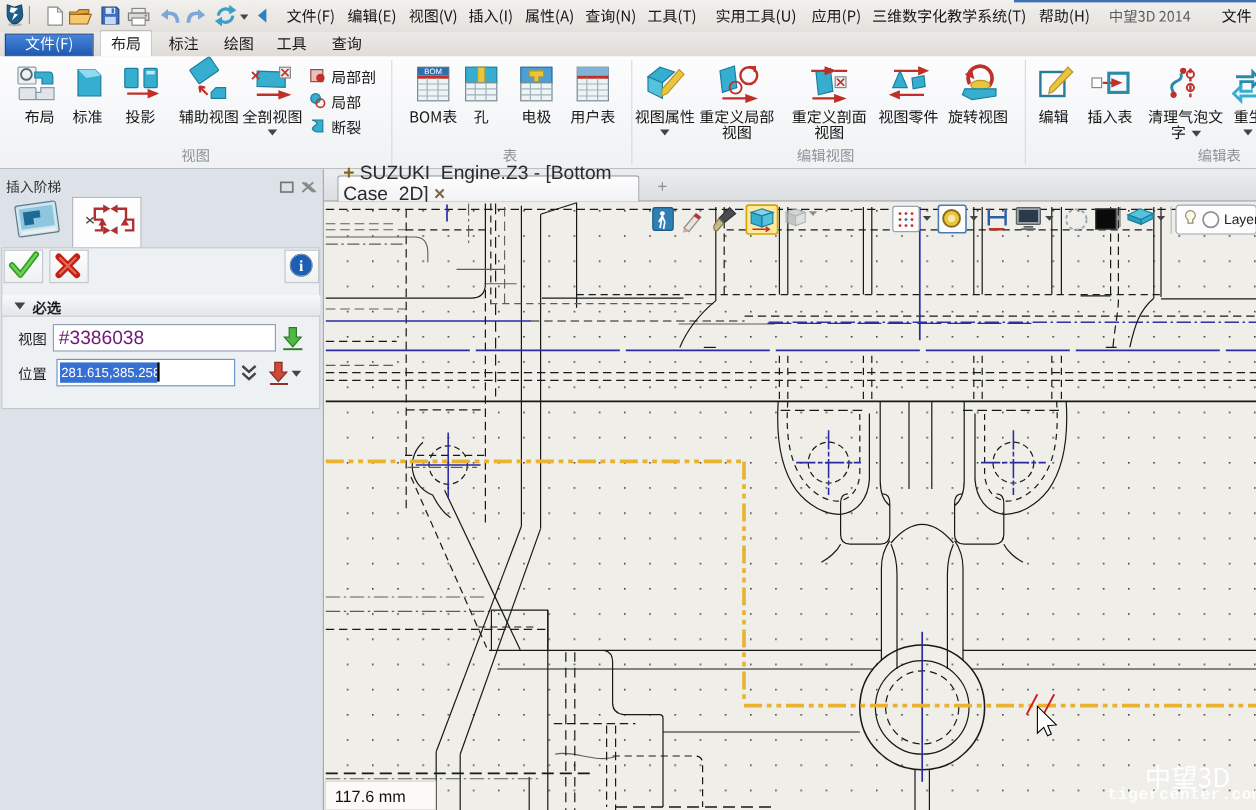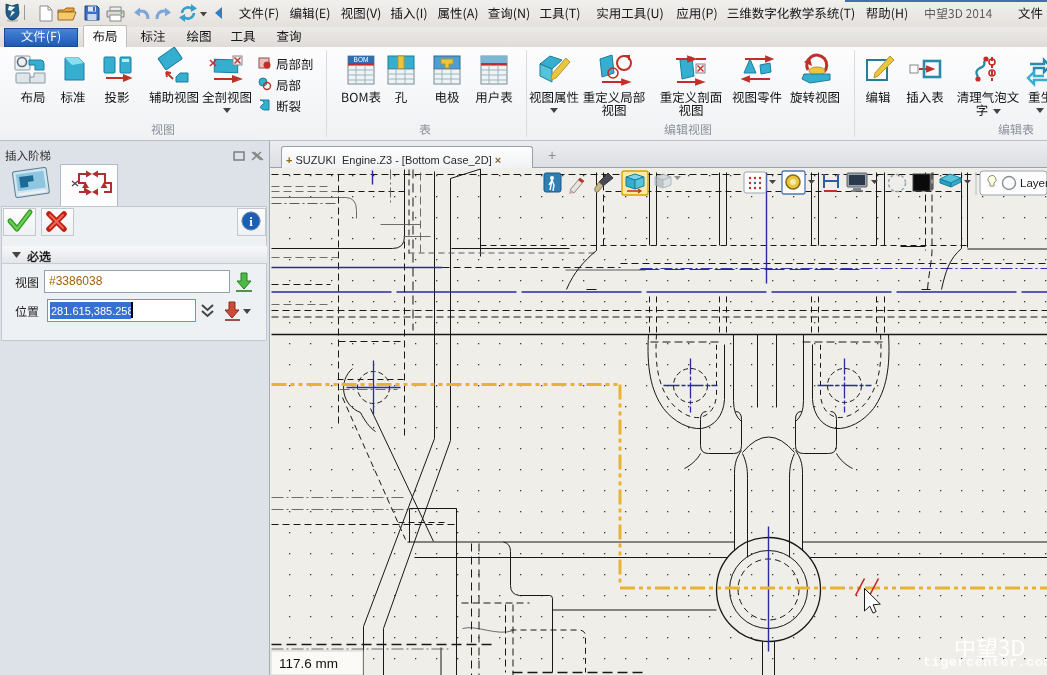--- a/index.html
+++ b/index.html
@@ -283,42 +283,42 @@
     <text x="251" y="226" text-anchor="middle" font-size="13" font-weight="bold" fill="#fff" font-family="Liberation Serif">i</text>
   </svg>
 <div class="abs" style="left:2px;top:246px;width:265px;height:18px;background:linear-gradient(#f7f8fa,#e3e6ea);border-bottom:1px solid #c8ccd2"></div>
 <svg style="position:absolute;left:0px;top:246px" width="270" height="80" viewBox="0 246 270 80">
     <path d="M12,252 h9 l-4.5,6 z" fill="#444"></path>
     <path d="M30.7 251.6C31.7 252.3 33.0 253.3 33.7 253.9L34.3 253.2C33.6 252.6 32.3 251.6 31.3 251.0ZM28.8 254.5C28.5 255.9 28.1 257.5 27.4 258.5L28.2 258.9C28.9 257.8 29.4 256.1 29.6 254.8ZM35.9 255.3C36.7 256.5 37.5 258.1 37.8 259.2L38.7 258.8C38.3 257.7 37.5 256.2 36.7 255.0ZM36.5 251.6C35.4 253.8 33.7 256.0 31.6 257.8V253.8H30.7V258.6C29.7 259.3 28.6 260.0 27.4 260.5C27.6 260.7 27.8 261.0 28.0 261.3C28.9 260.8 29.8 260.3 30.7 259.7V260.3C30.7 261.5 31.1 261.9 32.4 261.9C32.7 261.9 34.5 261.9 34.8 261.9C36.1 261.9 36.4 261.2 36.6 259.1C36.3 259.0 35.9 258.8 35.7 258.6C35.6 260.6 35.5 261.0 34.8 261.0C34.3 261.0 32.8 261.0 32.4 261.0C31.8 261.0 31.6 260.8 31.6 260.3V259.0C34.1 257.0 36.0 254.6 37.4 252.0Z M39.7 251.8C40.4 252.4 41.2 253.2 41.6 253.8L42.3 253.3C42.0 252.7 41.1 251.9 40.4 251.3ZM44.4 251.3C44.1 252.3 43.6 253.4 42.9 254.1C43.1 254.2 43.5 254.5 43.7 254.6C44.0 254.3 44.2 253.8 44.5 253.4H46.2V255.1H42.8V255.9H45.0C44.8 257.5 44.3 258.6 42.5 259.3C42.7 259.4 43.0 259.8 43.1 260.0C45.1 259.2 45.7 257.8 45.9 255.9H47.1V258.7C47.1 259.6 47.4 259.9 48.3 259.9C48.4 259.9 49.2 259.9 49.4 259.9C50.2 259.9 50.4 259.5 50.5 258.0C50.3 257.9 49.9 257.8 49.7 257.6C49.7 258.9 49.6 259.0 49.3 259.0C49.2 259.0 48.5 259.0 48.4 259.0C48.1 259.0 48.0 259.0 48.0 258.7V255.9H50.4V255.1H47.1V253.4H49.9V252.6H47.1V251.0H46.2V252.6H44.8C45.0 252.2 45.1 251.8 45.2 251.5ZM42.0 255.5H39.7V256.4H41.1V260.0C40.6 260.2 40.1 260.7 39.5 261.2L40.1 262.0C40.8 261.2 41.5 260.6 41.9 260.6C42.2 260.6 42.6 260.9 43.0 261.2C43.8 261.7 44.8 261.8 46.2 261.8C47.4 261.8 49.4 261.8 50.3 261.7C50.4 261.4 50.5 261.0 50.6 260.8C49.4 260.9 47.6 261.0 46.2 261.0C44.9 261.0 43.9 260.9 43.2 260.4C42.6 260.1 42.3 259.8 42.0 259.8Z" fill="#111" stroke="#111" stroke-width="0.4"></path>
     <path d="M20.4 277.5V283.9H21.3V278.3H25.0V283.9H25.9V277.5ZM16.8 277.4C17.3 277.8 17.7 278.5 18.0 278.9L18.7 278.4C18.5 278.0 18.0 277.4 17.5 276.9ZM22.6 279.2V281.6C22.6 283.4 22.3 285.7 19.2 287.3C19.4 287.4 19.7 287.8 19.8 288.0C21.6 287.0 22.6 285.7 23.1 284.4V286.8C23.1 287.6 23.4 287.8 24.2 287.8H25.3C26.3 287.8 26.5 287.3 26.6 285.4C26.4 285.3 26.1 285.2 25.8 285.0C25.8 286.8 25.7 287.1 25.3 287.1H24.3C24.0 287.1 23.9 287.0 23.9 286.7V283.7H23.3C23.5 283.0 23.5 282.2 23.5 281.6V279.2ZM15.8 279.0V279.8H18.7C18.0 281.3 16.7 282.8 15.5 283.7C15.6 283.8 15.8 284.3 15.9 284.6C16.4 284.2 16.8 283.8 17.3 283.3V287.9H18.1V282.8C18.6 283.3 19.1 284.0 19.3 284.4L19.9 283.7C19.7 283.4 18.8 282.4 18.4 281.9C18.9 281.1 19.4 280.2 19.8 279.3L19.3 278.9L19.1 279.0Z M31.5 283.7C32.5 283.9 33.7 284.3 34.4 284.6L34.7 284.0C34.1 283.7 32.8 283.3 31.9 283.1ZM30.3 285.2C32.0 285.4 34.0 285.9 35.2 286.3L35.6 285.6C34.4 285.2 32.3 284.7 30.7 284.6ZM28.0 277.4V288.0H28.9V287.5H37.1V288.0H38.0V277.4ZM28.9 286.7V278.3H37.1V286.7ZM32.0 278.5C31.4 279.5 30.3 280.4 29.3 281.0C29.5 281.2 29.8 281.4 29.9 281.6C30.3 281.3 30.7 281.0 31.0 280.7C31.4 281.1 31.8 281.5 32.3 281.8C31.3 282.3 30.2 282.6 29.1 282.8C29.2 283.0 29.4 283.4 29.5 283.6C30.7 283.3 32.0 282.9 33.1 282.2C34.1 282.8 35.2 283.2 36.4 283.4C36.5 283.2 36.7 282.9 36.9 282.8C35.8 282.6 34.8 282.2 33.8 281.8C34.7 281.2 35.5 280.5 36.0 279.7L35.5 279.4L35.3 279.5H32.2C32.4 279.2 32.6 279.0 32.7 278.8ZM31.5 280.2 31.6 280.2H34.7C34.3 280.6 33.7 281.0 33.1 281.4C32.5 281.1 31.9 280.7 31.5 280.2Z" fill="#222"></path>
     <path d="M19.4 308.1V309.0H26.0V308.1ZM20.2 309.9C20.6 311.6 20.9 313.8 21.0 315.0L21.9 314.8C21.8 313.6 21.4 311.4 21.0 309.7ZM21.8 306.1C22.1 306.7 22.3 307.5 22.4 308.0L23.3 307.7C23.2 307.2 22.9 306.4 22.7 305.8ZM18.9 315.6V316.5H26.5V315.6H24.0C24.4 314.0 24.9 311.6 25.2 309.8L24.3 309.6C24.1 311.4 23.6 314.0 23.1 315.6ZM18.4 306.0C17.8 307.8 16.6 309.6 15.5 310.8C15.6 311.0 15.9 311.4 16.0 311.6C16.4 311.2 16.8 310.7 17.2 310.2V316.9H18.1V308.8C18.5 308.0 18.9 307.1 19.3 306.2Z M34.8 307.0H36.8V308.1H34.8ZM32.0 307.0H34.0V308.1H32.0ZM29.3 307.0H31.2V308.1H29.3ZM29.3 310.9V315.9H27.7V316.6H38.3V315.9H36.7V310.9H32.9L33.1 310.2H38.1V309.5H33.2L33.4 308.8H37.7V306.4H28.4V308.8H32.4L32.4 309.5H27.8V310.2H32.2L32.1 310.9ZM30.1 315.9V315.2H35.8V315.9ZM30.1 312.7H35.8V313.4H30.1ZM30.1 312.2V311.5H35.8V312.2ZM30.1 313.9H35.8V314.6H30.1Z" fill="#222"></path>
   </svg>
 <div class="abs" style="left:44px;top:270px;width:186px;height:23px;background:#fff;border:1px solid #94a0b4"></div>
-<div class="abs" style="left:44px;top:274px;width:148px;height:15px;font-size:12px;color:#a16207;padding-left:5px">#3386038</div>
+<div class="abs" style="left:44px;top:274px;width:148px;height:15px;font-size:16px;color:#701a75;padding-left:5px">#3386038</div>
 <div class="abs" style="left:47px;top:299px;width:149px;height:23px;background:#fff;border:1px solid #6a96c8"></div>
 <div class="abs" style="left:50px;top:302px;width:81px;height:17px;background:#3570d2"></div>
 <div class="abs" style="left:51px;top:304.5px;width:130px;height:13px;font-size:11px;color:#fff">281.615,385.258</div>
 <div class="abs" style="left:131px;top:302px;width:1.5px;height:16px;background:#000"></div>
 <svg style="position:absolute;left:0px;top:265px" width="270" height="70" viewBox="0 265 270 70">
     <g transform="translate(236,273)">
       <path d="M5,0 h6 v8 h4 l-7,8 -7,-8 h4 z" fill="#4db845" stroke="#2a7a24"></path>
       <path d="M0,18 h16" stroke="#2a7a24" stroke-width="1.6"></path>
     </g>
     <g stroke="#444" stroke-width="2" fill="none">
       <path d="M202,305 l5.5,5 5.5,-5 M202,311 l5.5,5 5.5,-5"></path>
     </g>
     <g transform="translate(224,302)">
       <path d="M5,0 h6 v8 h4 l-7,8 -7,-8 h4 z" fill="#d04838" stroke="#8a2a20"></path>
       <path d="M1,18 h15" stroke="#8a2a20" stroke-width="1.6"></path>
     </g>
     <path d="M243,309 h8 l-4,5 z" fill="#444"></path>
   </svg>
 <div class="abs" style="left:270px;top:141px;width:777px;height:27px;background:linear-gradient(#ecedef,#dbdee2);border-bottom:1px solid #9aa1a9"></div>
 <div class="abs" style="left:281px;top:146px;width:252px;height:22px;background:linear-gradient(#fdfdfd,#f1f2f4);border:1px solid #9aa1a9;border-bottom:none;border-radius:3px 3px 0 0"></div>
-<div class="abs" style="left:286px;top:154px;width:260px;height:17px;font-size:11px;color:#2a2a2a"><span style="color:#8a6914;font-weight:bold">+</span>&nbsp;SUZUKI&nbsp; Engine.Z3 - [Bottom Case_2D] <span style="color:#7a6a40;font-weight:bold">×</span></div>
+<div class="abs" style="left:286px;top:136px;width:260px;height:17px;font-size:16px;color:#2a2a2a"><span style="color:#8a6914;font-weight:bold">+</span>&nbsp;SUZUKI&nbsp; Engine.Z3 - [Bottom Case_2D] <span style="color:#7a6a40;font-weight:bold">×</span></div>
 <div class="abs" style="left:548px;top:147px;width:16px;height:17px;font-size:14px;color:#8c9096">+</div>
 <svg style="position:absolute;left:270px;top:168px" width="777" height="507" viewBox="270 168 777 507">
     <defs>
       <pattern id="grid" width="21" height="21" patternUnits="userSpaceOnUse" x="16" y="7">
         <rect width="21" height="21" fill="#efeee9"></rect>
         <rect x="0" y="0" width="1.3" height="1.3" fill="#3c3c3c"></rect>
       </pattern>
     </defs>
     <rect x="270" y="168" width="777" height="507" fill="url(#grid)"></rect>
     <g transform="translate(0.5,0.5)">

